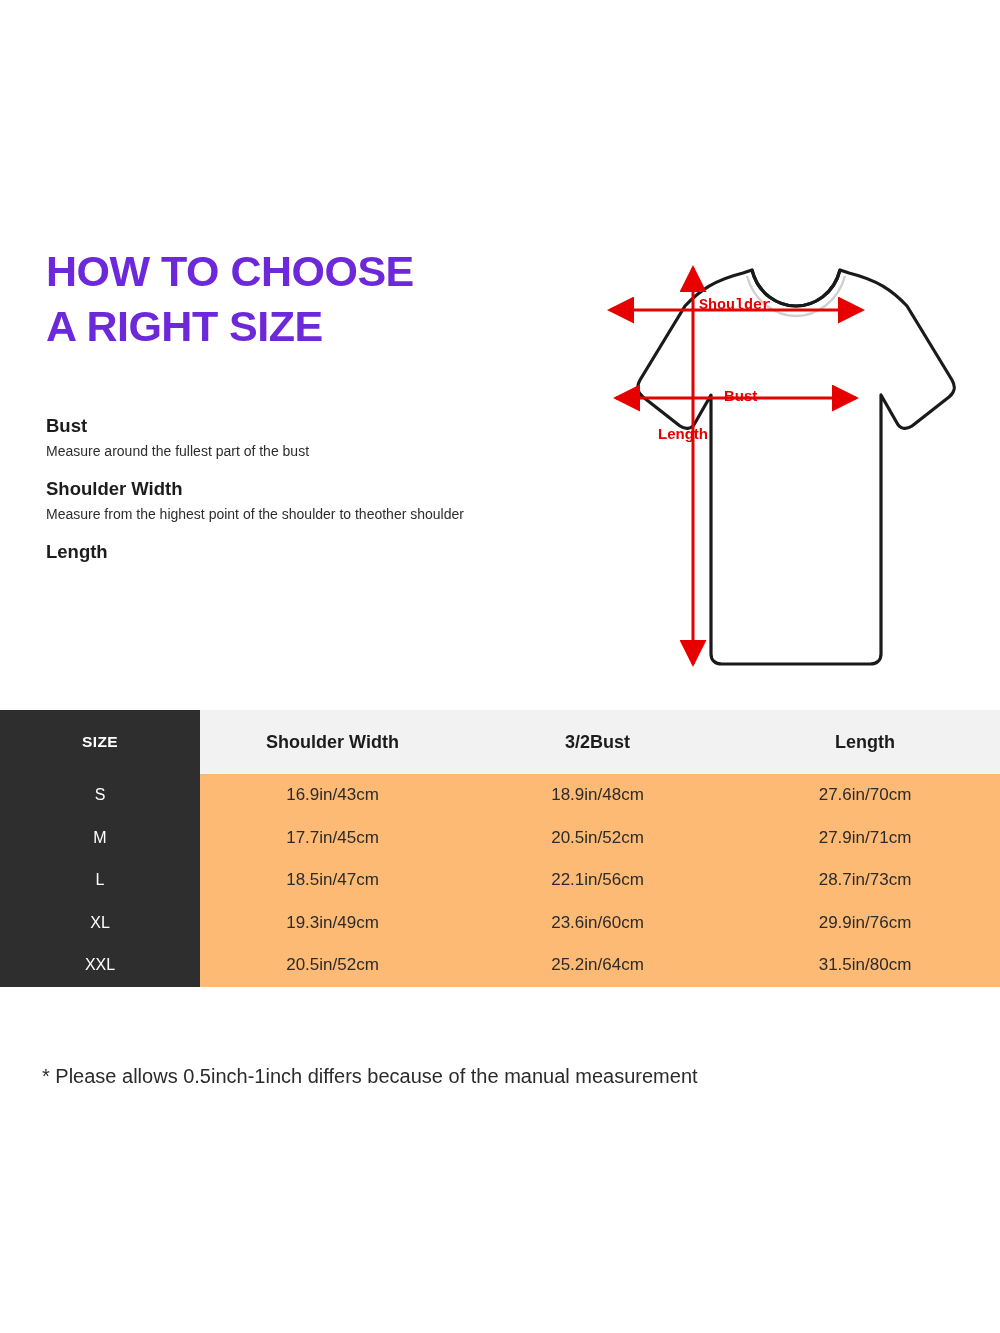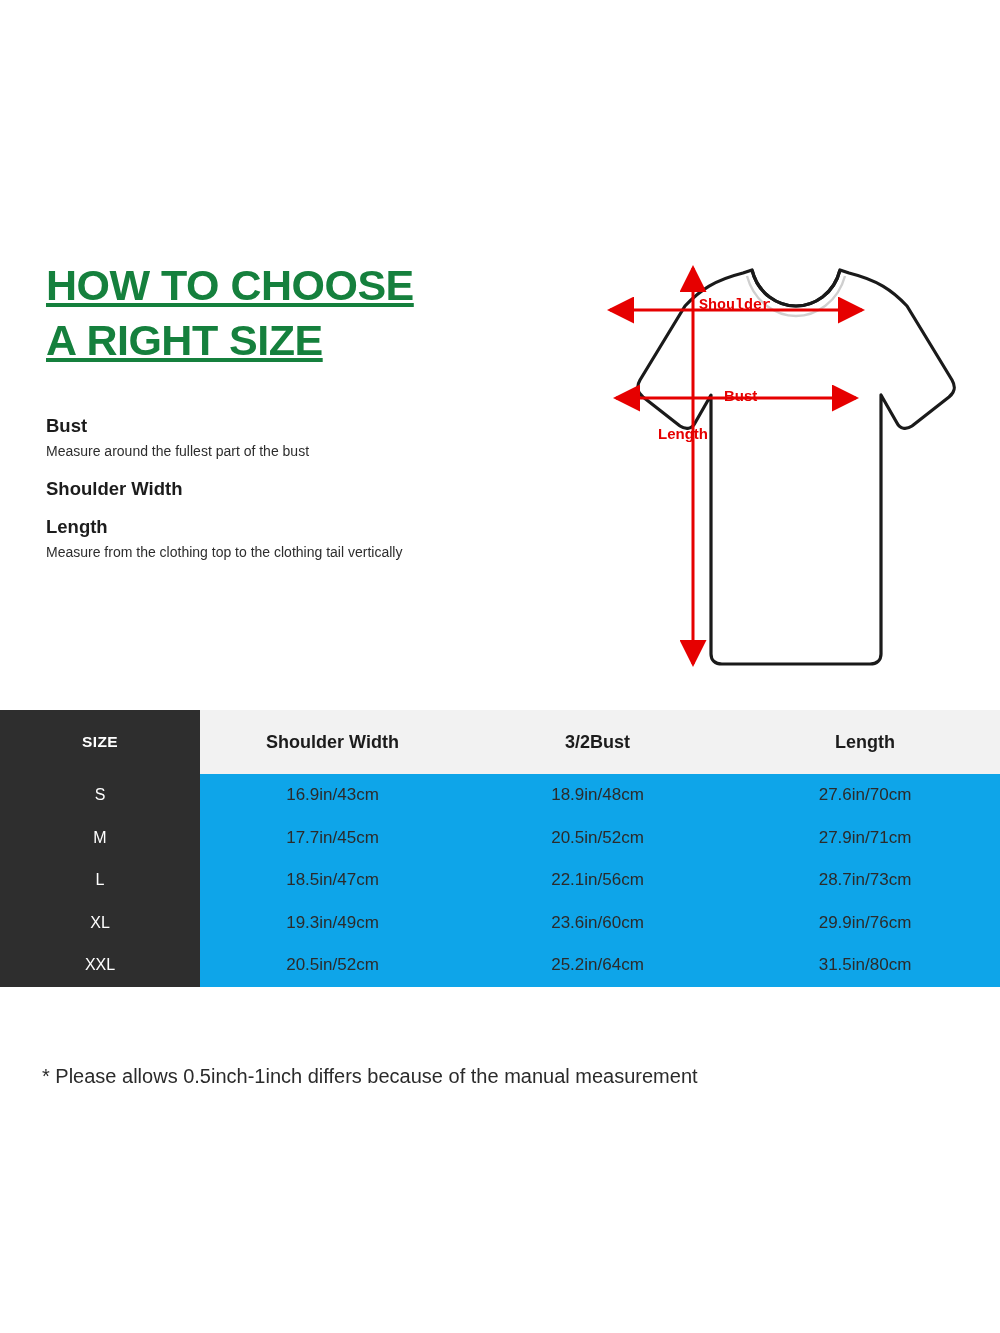--- a/index.html
+++ b/index.html
@@ -22,28 +22,27 @@
   }
 
   
   .top {
     position: relative;
     height: 710px;
   }
   .headline {
     position: absolute;
     left: 46px;
-    top: 258px;
+    top: 244px;
     font-size: 43px;
     font-weight: bold;
     line-height: 1.28;
     letter-spacing: -0.5px;
-    color: #15803d;
+    color: #6d28d9;
     white-space: pre-line;
-    text-decoration: underline;
   }
   .defs {
     position: absolute;
     left: 46px;
     top: 415px;
     width: 430px;
   }
   .def-block { margin-bottom: 16px; }
   .def-term {
     font-size: 18.5px;
@@ -101,21 +100,21 @@
     height: 62px;
     vertical-align: middle;
   }
   table.size-table thead th.size-col {
     background: #2e2e2e;
     color: #ffffff;
     font-size: 15.5px;
     letter-spacing: 0.4px;
   }
   table.size-table tbody td {
-    background: #0ea5e9;
+    background: #fdba74;
     font-size: 17px;
     color: #2b2b2b;
     height: 40.5px;
     vertical-align: middle;
   }
   table.size-table tbody td.size-col {
     background: #2e2e2e;
     color: #ffffff;
     font-size: 16px;
   }
@@ -142,24 +141,24 @@
     <div class="headline">HOW TO CHOOSE
 A RIGHT SIZE</div>
 
     <div class="defs">
       <div class="def-block">
         <div class="def-term">Bust</div>
         <div class="def-desc">Measure around the fullest part of the bust</div>
       </div>
       <div class="def-block">
         <div class="def-term">Shoulder Width</div>
+        <div class="def-desc">Measure from the highest point of the shoulder to theother shoulder</div>
       </div>
       <div class="def-block">
         <div class="def-term">Length</div>
-        <div class="def-desc">Measure from the clothing top to the clothing tail vertically</div>
       </div>
     </div>
 
     <div class="diagram">
       <svg width="480" height="450" viewBox="0 0 480 450" xmlns="http://www.w3.org/2000/svg">
 
         <path d="M185 66
                  C 200 50, 215 40, 243 33
                  L 252 30
                  C 258 54, 278 66, 296 66

